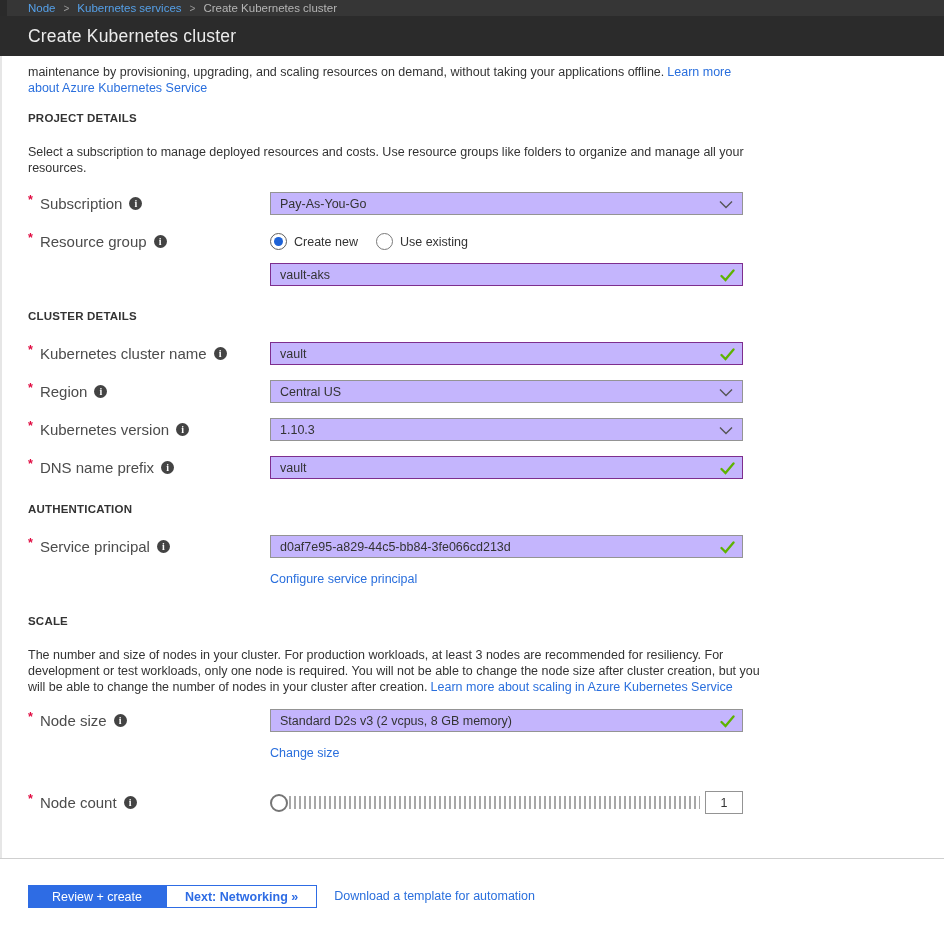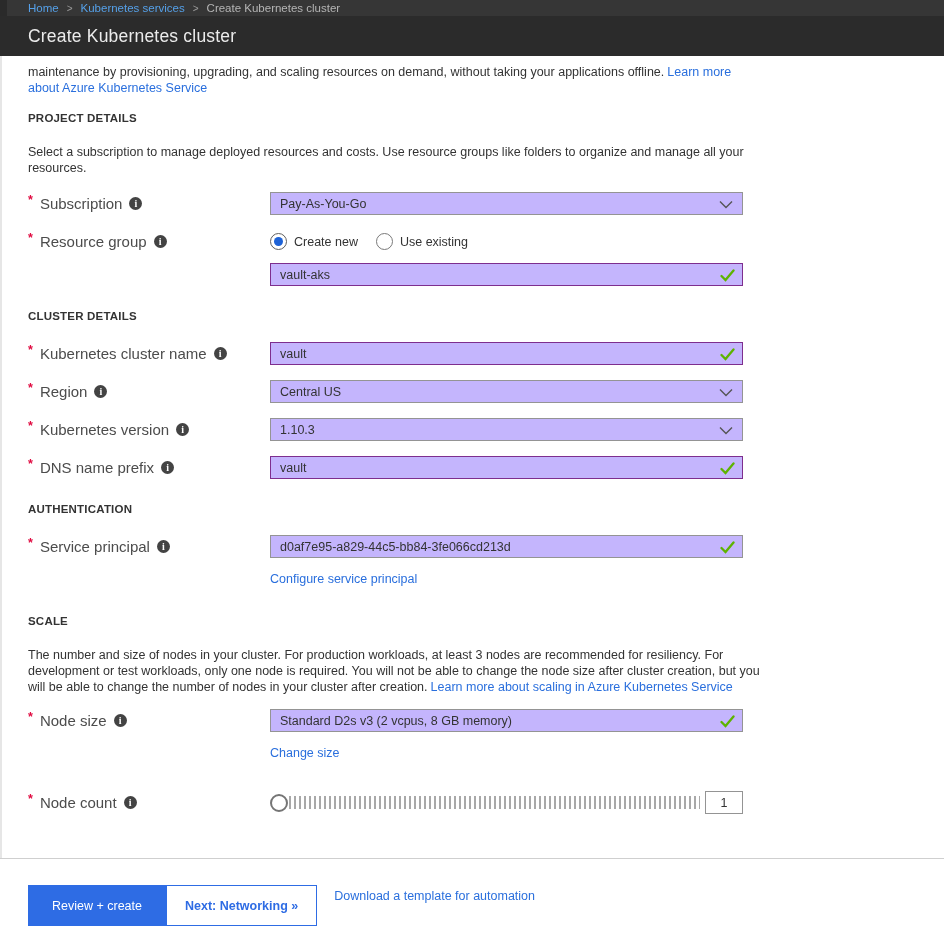--- a/index.html
+++ b/index.html
@@ -124,40 +124,40 @@
 
   
   .footer {
     flex: 0 0 74px; height: 74px;
     border-top: 1px solid #cfcfcf;
     background: #fff;
     padding: 26px 0 0 28px;
     display: flex; align-items: flex-start;
   }
   .btn {
-    height: 41px; font-size: 12.5px; font-family: "Liberation Sans", sans-serif;
+    height: 23px; font-size: 12.5px; font-family: "Liberation Sans", sans-serif;
     display: inline-flex; align-items: center; justify-content: center;
     cursor: pointer;
   }
   .btn-primary { background: var(--primary-button-bg); color: #fff; border: 1px solid var(--primary-button-bg); padding: 0 23px; }
   .btn-secondary { background: #fff; color: var(--primary-button-bg); border: 1px solid var(--primary-button-bg); padding: 0 18px; margin-left: 0; font-weight: 700; }
   .footer a.body-link { margin-left: 17px; line-height: 23px; }
 
   
   .mb-24 { margin-bottom: 24px; }
   .mt-gap-lg { margin-top: 28px; }
 </style>
 </head>
 <body>
 
 <div class="page">
 
   <div class="breadcrumb-bar">
     <div class="crumb-edge"></div>
-    <a href="#">Home</a>
+    <a href="#">Node</a>
     <span class="crumb-sep">&gt;</span>
     <a href="#">Kubernetes services</a>
     <span class="crumb-sep">&gt;</span>
     <span class="crumb-current">Create Kubernetes cluster</span>
   </div>
 
   <div class="blade-header">
     <h1>Create Kubernetes cluster</h1>
   </div>
 

